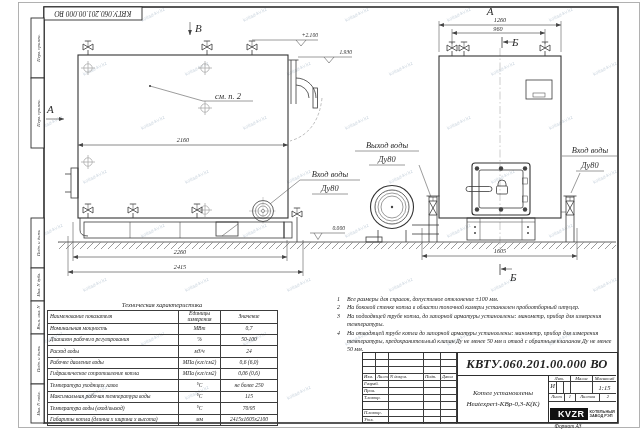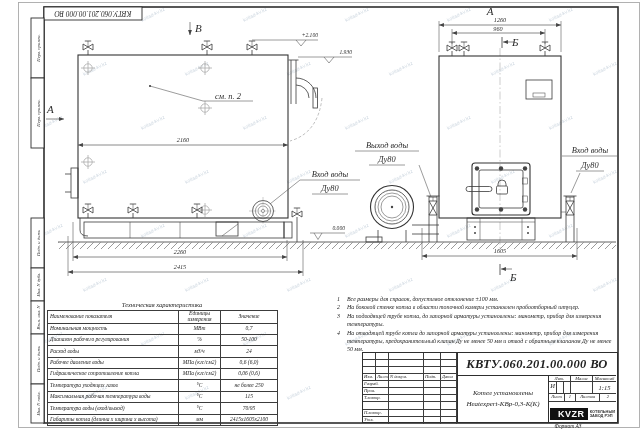--- a/index.html
+++ b/index.html
@@ -45,21 +45,21 @@
   #tb-left{left:0;top:0;width:94px;height:100%;}
   .tb-row{position:absolute;left:0;width:94px;height:7px;}
   .tb-cell{position:absolute;top:0;height:100%;border-right:.7px solid #3c3c3c;
            border-bottom:.7px solid #3c3c3c;overflow:hidden;padding-left:1px;box-sizing:border-box;}
   #tb-prod{left:94px;top:23px;width:92px;height:45.6px;border-left:1.2px solid #2e2e2e;
            border-right:1.2px solid #2e2e2e;display:flex;flex-direction:column;align-items:center;
            justify-content:center;text-align:center;font-size:7px;line-height:1.5;}
   #tb-right{left:186px;top:23px;width:67px;height:45.6px;}
   .litcell{position:absolute;border-right:.7px solid #3c3c3c;border-bottom:.7px solid #3c3c3c;
            box-sizing:border-box;text-align:center;overflow:hidden;}
-  #tb-logo{position:absolute;left:1px;top:31.5px;width:65px;height:13px;display:flex;align-items:center;justify-content:space-between;}
+  #tb-logo{position:absolute;left:1px;top:31.5px;width:65px;height:13px;display:flex;align-items:center;}
   #kvzr{background:#111;color:#fff;font-family:"Liberation Sans",sans-serif;font-style:normal;
         font-weight:bold;font-size:9px;padding:1px 3px 1px 8px;letter-spacing:.5px;}
   #co{font-size:3.9px;line-height:1.15;margin-left:2px;font-weight:bold;color:#333;
       font-family:"Liberation Sans",sans-serif;font-style:normal;}
   #fmt{left:520px;top:423px;width:96px;text-align:center;font-size:5.4px;}
 </style>
 </head>
 <body>
 
 <div id="stage">

